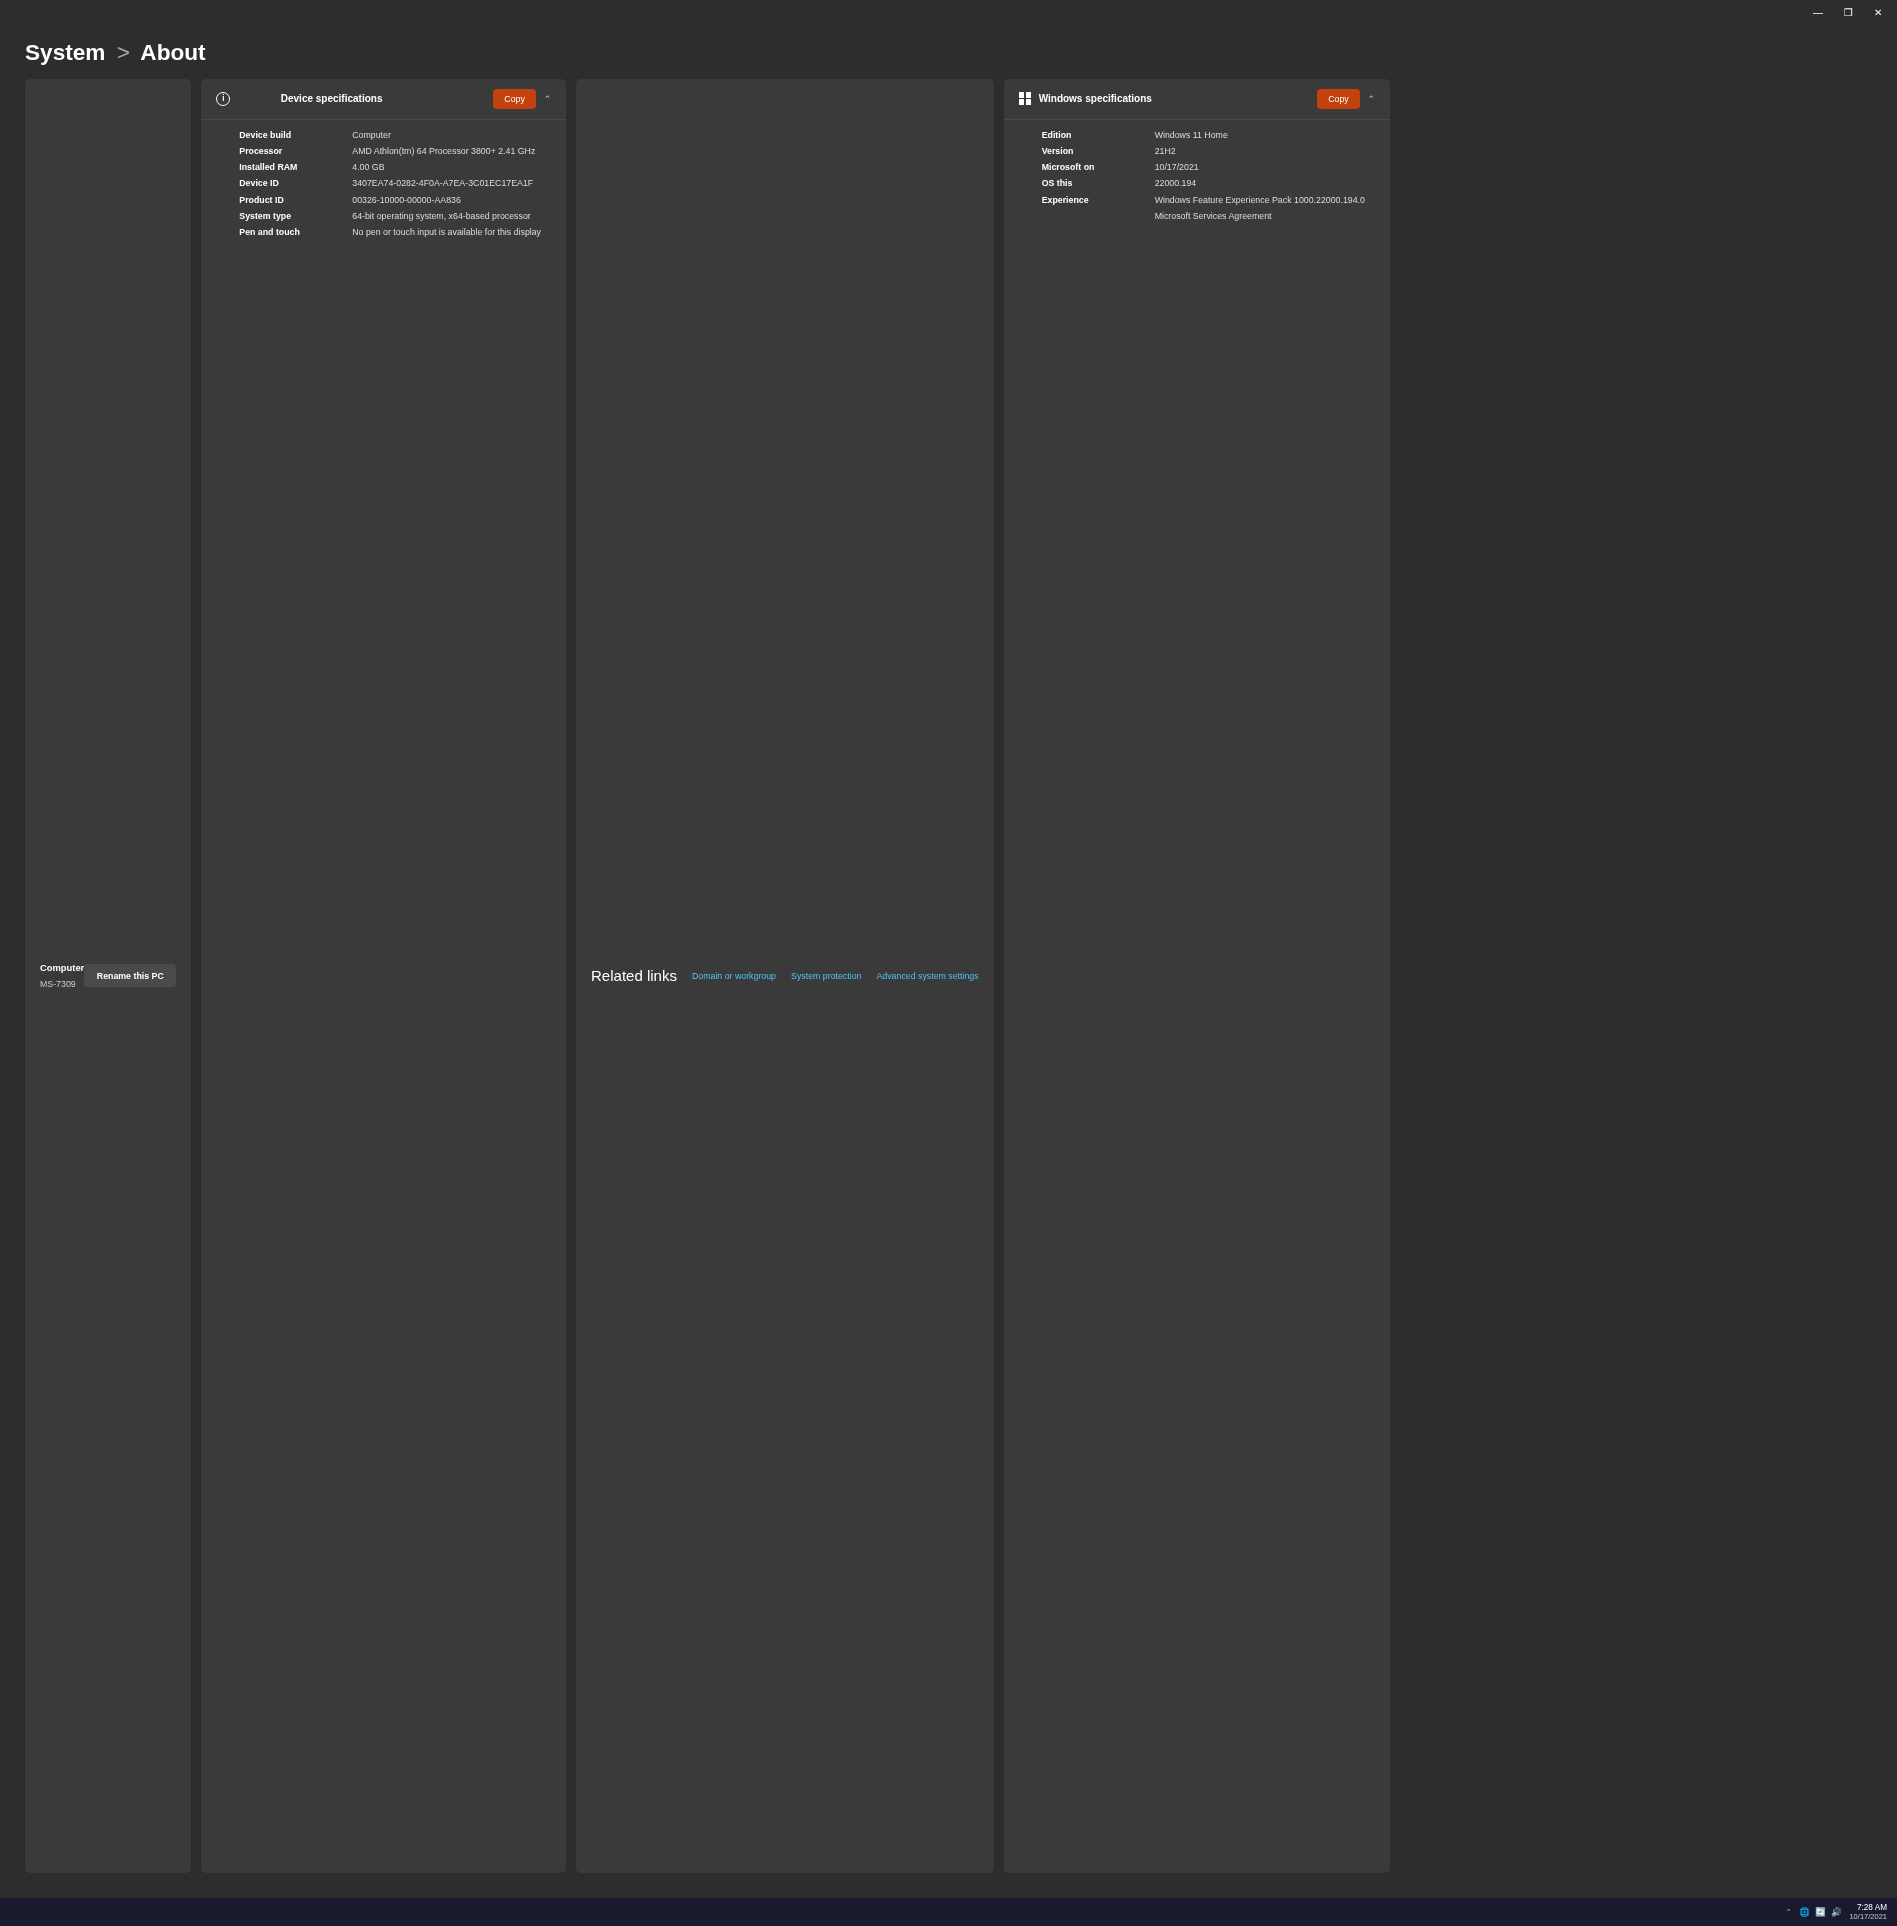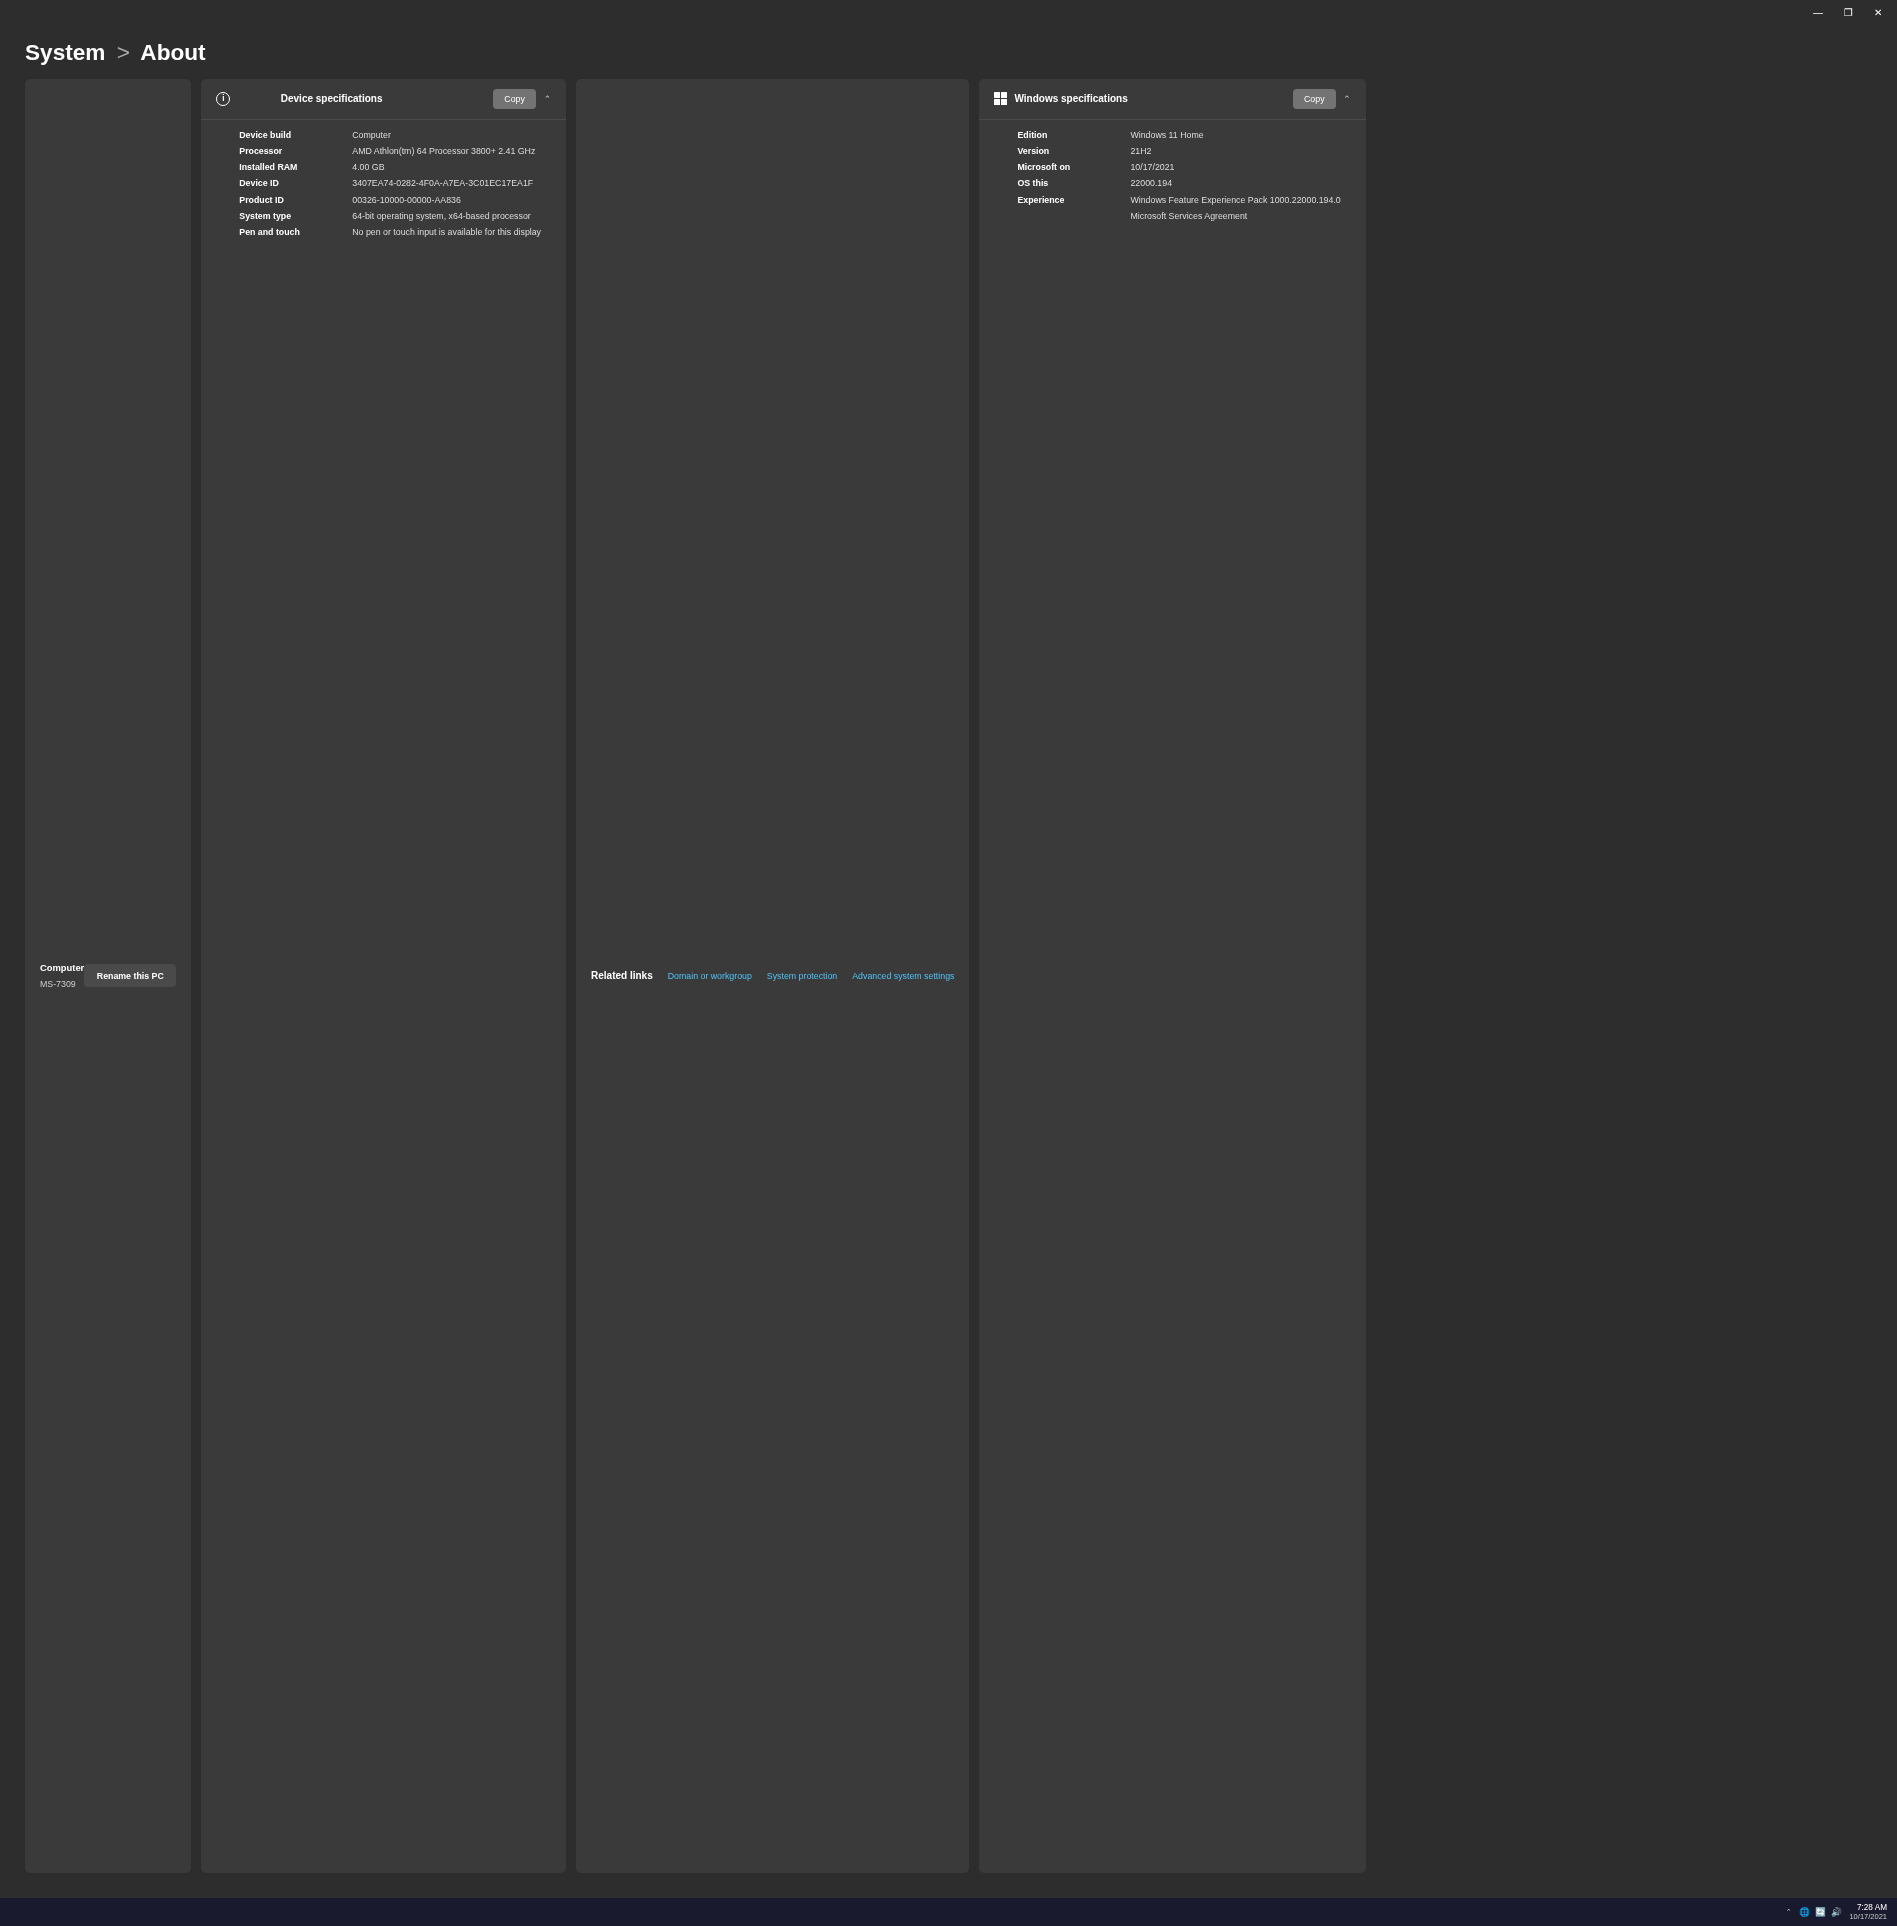--- a/index.html
+++ b/index.html
@@ -131,21 +131,21 @@
       margin-left: 43px;
     }
 
     .specs-header-right {
       display: flex;
       align-items: center;
       gap: 7.5px;
     }
 
     .copy-btn {
-      background: #737373;
+      background: #c2410c;
       border: none;
       border-radius: 3.8px;
       color: #ffffff;
       padding: 5px 11.3px;
       font-size: 8.8px;
       cursor: pointer;
     }
 
     .chevron-icon {
       font-size: 8.8px;
@@ -183,22 +183,22 @@
       background: #3a3a3a;
       border-radius: 5px;
       padding: 10px 15px;
       display: flex;
       align-items: center;
       gap: 15px;
       flex-wrap: wrap;
     }
 
     .related-label {
-      font-weight: 700;
-      font-size: 10px;
+      font-weight: 400;
+      font-size: 15px;
       color: #ffffff;
     }
 
     .related-link {
       font-size: 8.8px;
       color: #4fc3f7;
       cursor: pointer;
       text-decoration: none;
     }
 

